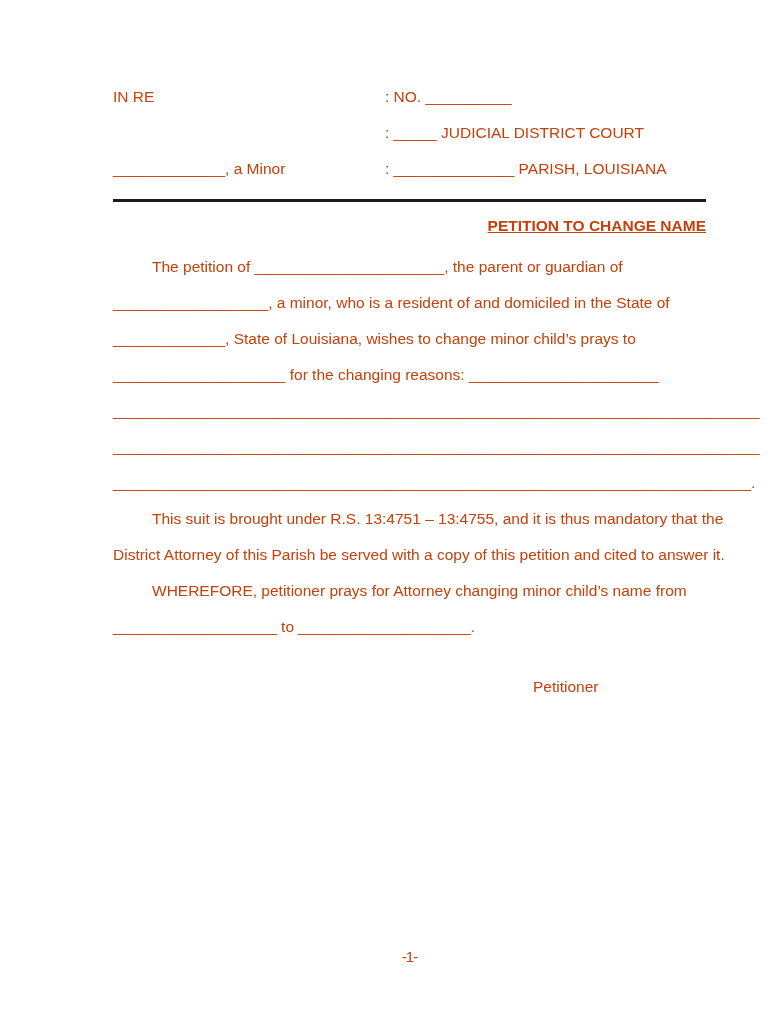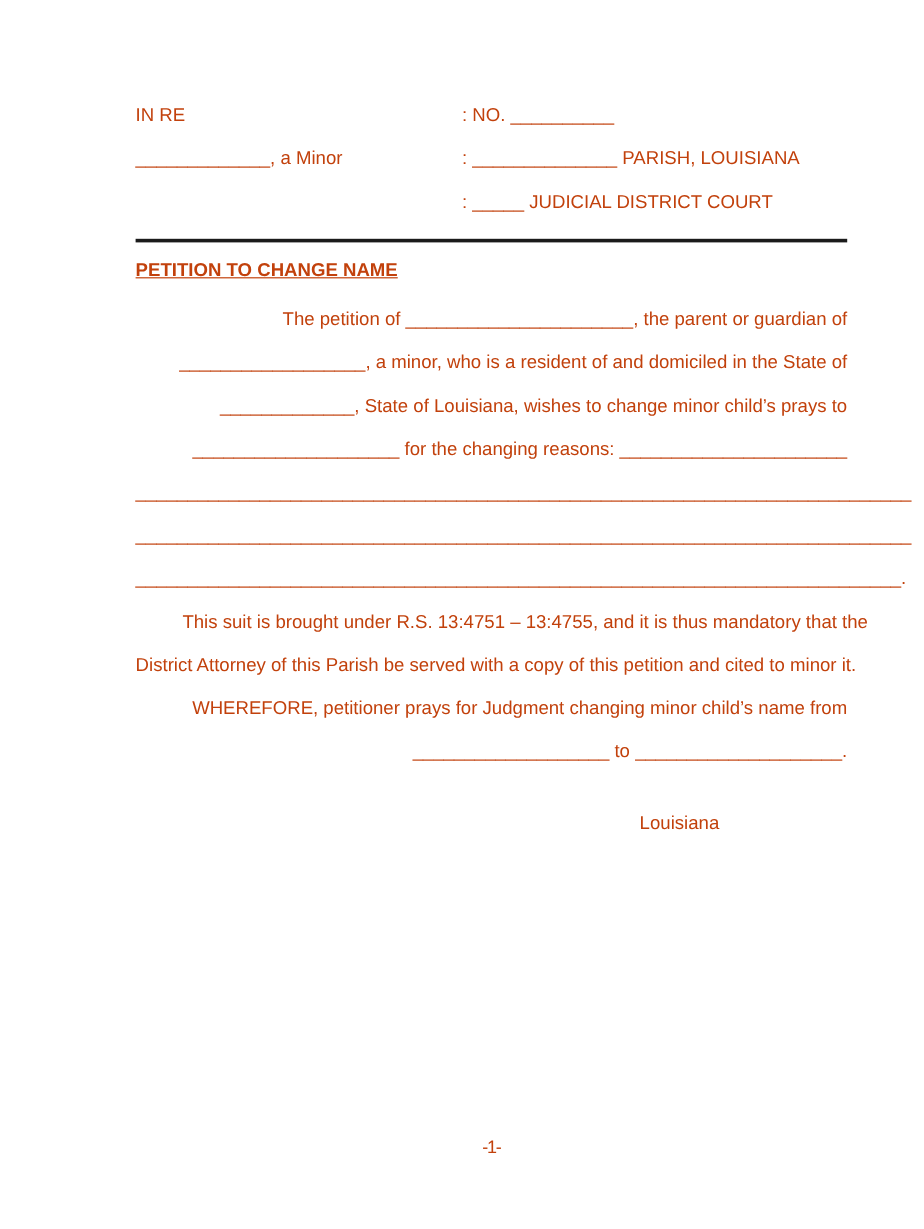--- a/index.html
+++ b/index.html
@@ -23,26 +23,26 @@
   .cap-left { flex: 0 0 272px; }
   .cap-right { flex: 1 1 auto; }
   .rule {
     height: 3px;
     background: #1b1b1b;
     margin-top: 12px;
   }
   .title-row {
     margin-top: 6px;
     line-height: 36px;
-    text-align: left;
+    text-align: right;
     font-weight: bold;
   }
   .title-row .title-text { text-decoration: underline; }
   .body-block { margin-top: 5px; }
-  .line { line-height: 36px; white-space: nowrap; text-align: right; }
+  .line { line-height: 36px; white-space: nowrap; }
   .line.indent { padding-left: 39px; }
   .signature {
     margin-top: 32px;
     margin-left: 315px;
     white-space: nowrap;
   }
   .sig-by { line-height: 36px; }
   .sig-petitioner { line-height: 20px; padding-left: 105px; }
   .footer {
     position: absolute;
@@ -59,49 +59,49 @@
 
 <div class="page">
   <div class="content">
 
     <div class="caption">
       <div class="cap-row">
         <span class="cap-left">IN RE</span>
         <span class="cap-right">: NO. __________</span>
       </div>
       <div class="cap-row">
+        <span class="cap-left"></span>
+        <span class="cap-right">: _____ JUDICIAL DISTRICT COURT</span>
+      </div>
+      <div class="cap-row">
         <span class="cap-left">_____________, a Minor</span>
         <span class="cap-right">: ______________ PARISH, LOUISIANA</span>
-      </div>
-      <div class="cap-row">
-        <span class="cap-left"></span>
-        <span class="cap-right">: _____ JUDICIAL DISTRICT COURT</span>
       </div>
     </div>
 
     <div class="rule"></div>
 
     <div class="title-row">
       <span class="title-text">PETITION TO CHANGE NAME</span>
     </div>
 
     <div class="body-block">
       <div class="line indent">The petition of ______________________, the parent or guardian of</div>
       <div class="line">__________________, a minor, who is a resident of and domiciled in the State of</div>
       <div class="line">_____________, State of Louisiana, wishes to change minor child’s prays to</div>
       <div class="line">____________________ for the changing reasons:  ______________________</div>
       <div class="line">___________________________________________________________________________</div>
       <div class="line">___________________________________________________________________________</div>
       <div class="line">__________________________________________________________________________.</div>
       <div class="line indent">This suit is brought under R.S. 13:4751 – 13:4755, and it is thus mandatory that the</div>
-      <div class="line">District Attorney of this Parish be served with a copy of this petition and cited to minor it.</div>
-      <div class="line indent">WHEREFORE, petitioner prays for Judgment changing minor child’s name from</div>
+      <div class="line">District Attorney of this Parish be served with a copy of this petition and cited to answer it.</div>
+      <div class="line indent">WHEREFORE, petitioner prays for Attorney changing minor child’s name from</div>
       <div class="line">___________________ to ____________________.</div>
     </div>
 
     <div class="signature">
-      <div class="sig-petitioner">Louisiana</div>
+      <div class="sig-petitioner">Petitioner</div>
     </div>
 
   </div>
 
   <div class="footer">-1-</div>
 </div>
 
 </body></html>

